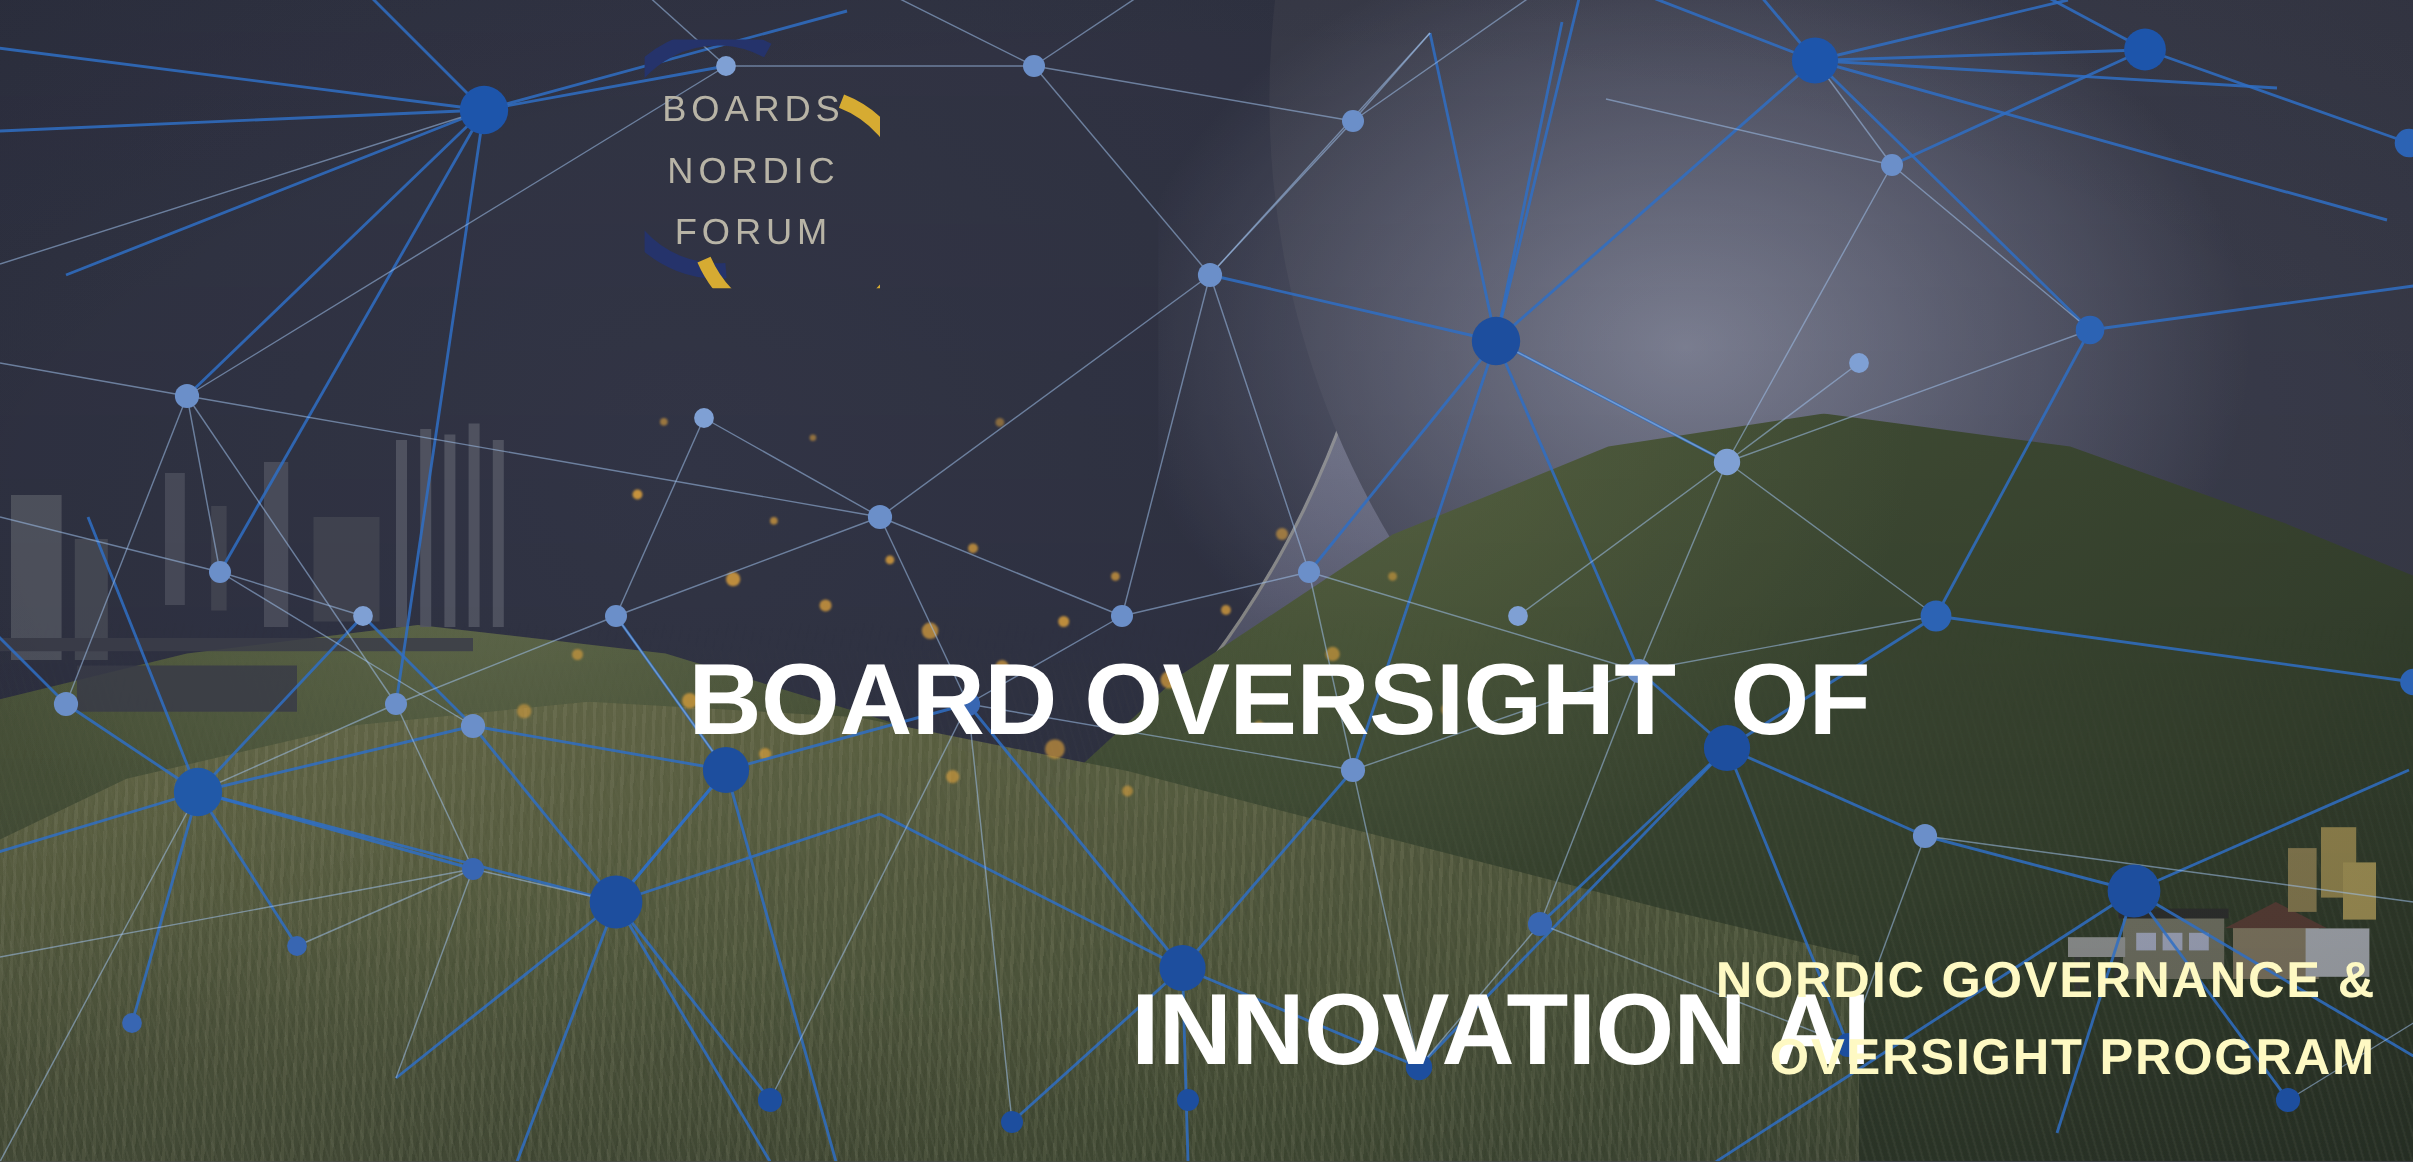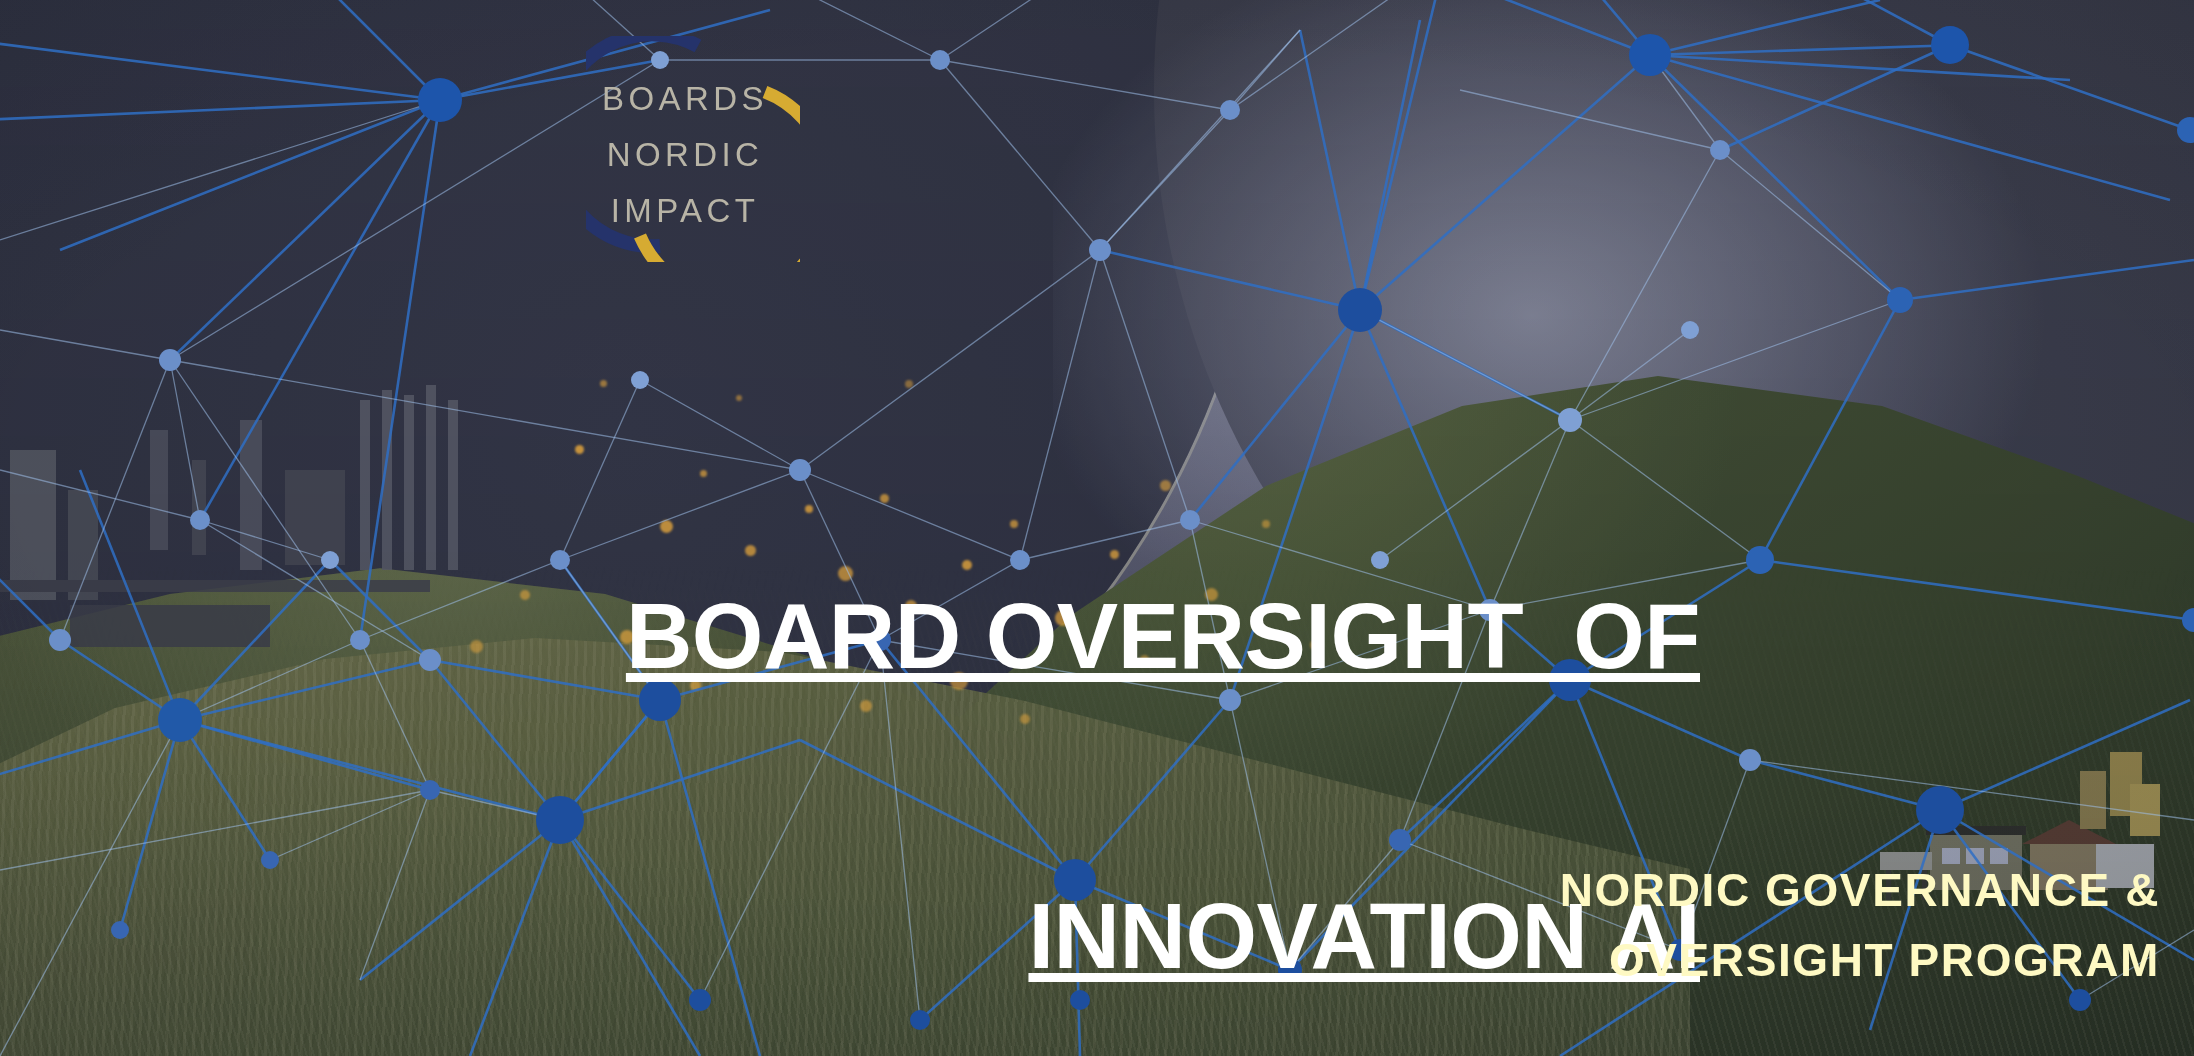--- a/index.html
+++ b/index.html
@@ -110,21 +110,21 @@
   #headline{
     position:absolute;left:0;top:386px;width:1700px;
     text-align:right;
     color:#ffffff;
     font-weight:700;
     font-size:92px;
     line-height:100px;
     letter-spacing:-0.5px;
     white-space:pre;
   }
-  #headline .hl{display:block;text-decoration:underline;}
+  #headline .hl{display:block;}
   #sub{
     position:absolute;left:0;top:855px;width:2160px;
     text-align:right;
     color:#fef9c3;
     font-weight:700;
     font-size:46px;
     line-height:70px;
     letter-spacing:1.6px;
   }
   #sub .sl{display:block;}
@@ -407,21 +407,21 @@
 
   <div id="logo">
     <svg viewBox="0 0 214 226">
 
       <path d="M112 10 A 100 106 0 1 0 74 210" fill="none" stroke="#25336b" stroke-width="14" stroke-linecap="butt"></path>
 
       <path d="M179 56 A 100 106 0 1 1 54 200" fill="none" stroke="#d6ab32" stroke-width="13" stroke-linecap="butt"></path>
     </svg>
     <div class="logo-word" id="lw1">BOARDS</div>
     <div class="logo-word" id="lw2">NORDIC</div>
-    <div class="logo-word" id="lw3">IMPACT</div>
+    <div class="logo-word" id="lw3">FORUM</div>
   </div>
 
   <div id="headline">
     <span class="hl">BOARD OVERSIGHT  OF</span>
     <span class="hl">INNOVATION AI</span>
     
   </div>
 
   <div id="sub">
     <span class="sl">NORDIC GOVERNANCE &amp;</span>

